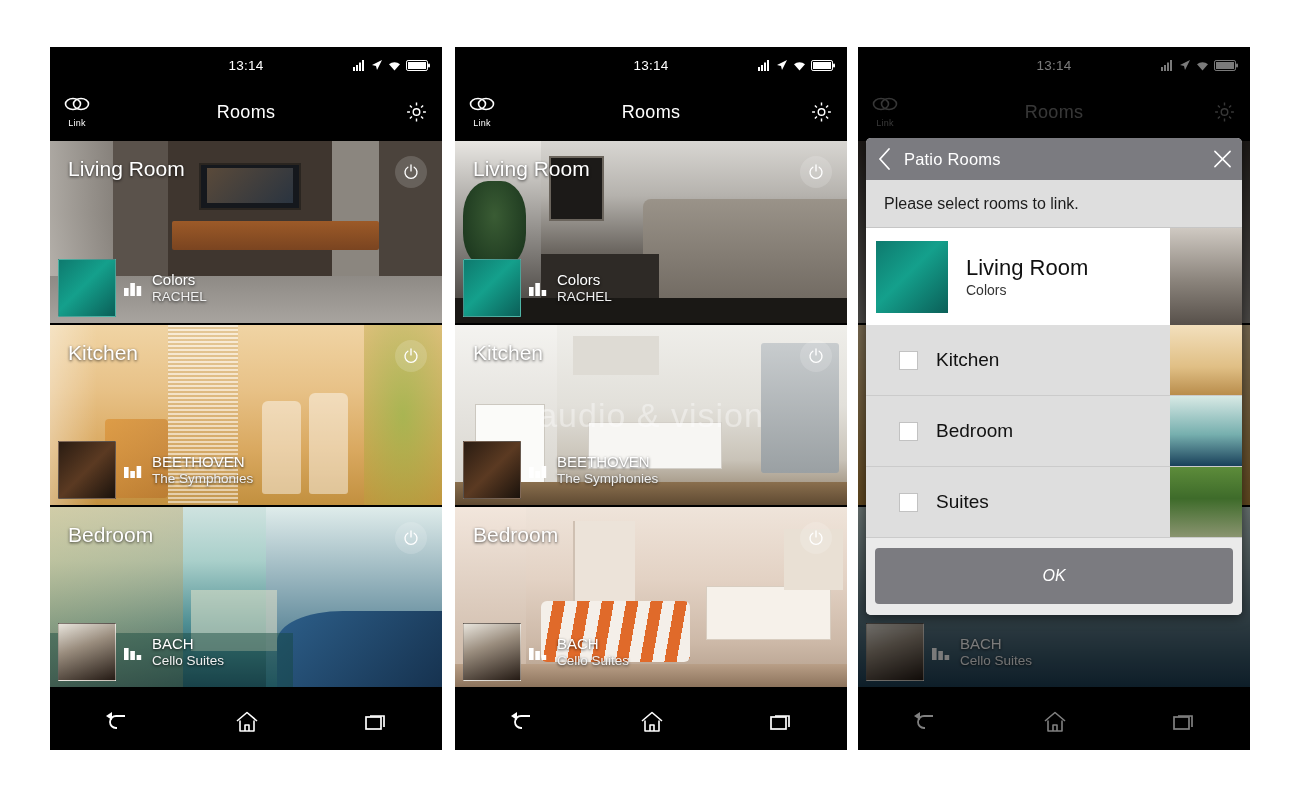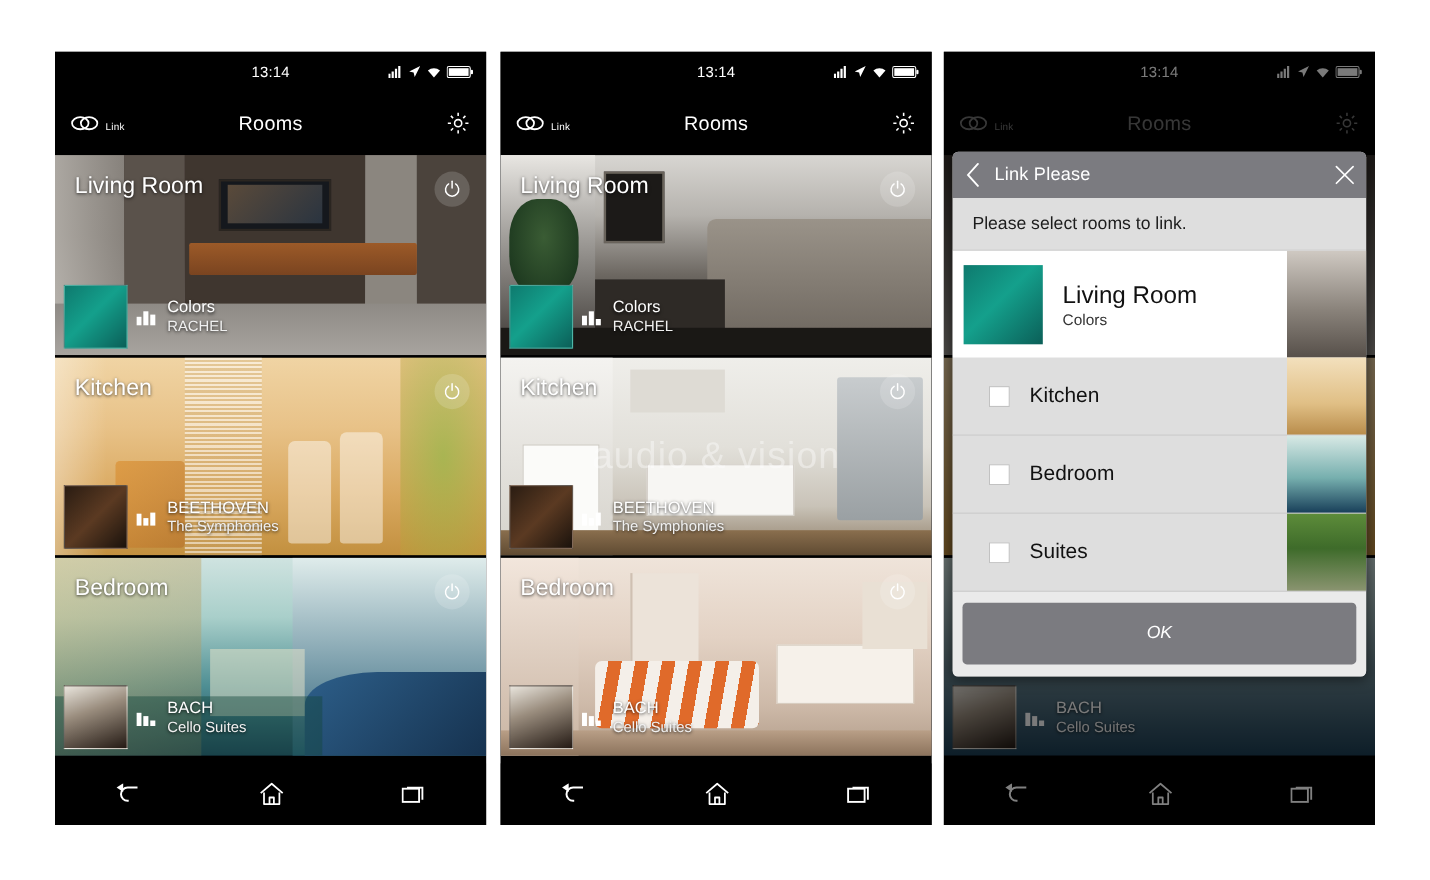--- a/index.html
+++ b/index.html
@@ -66,22 +66,22 @@
     color: #fff;
     font-size: 18px;
     font-weight: 400;
     letter-spacing: .3px;
   }
   .link-btn {
     position: absolute;
     left: 14px; top: 50%;
     transform: translateY(-50%);
     display: flex;
-    flex-direction: row;
-    align-items: flex-end;
+    flex-direction: column;
+    align-items: center;
     gap: 6px;
     cursor: pointer;
   }
   .link-btn .link-label {
     color: #fff;
     font-size: 9px;
     letter-spacing: .2px;
   }
   .gear-btn {
     position: absolute;
@@ -705,21 +705,21 @@
 
     <div class="dim"></div>
 
     <div class="dialog">
       <div class="dlg-header">
         <span class="dlg-back">
           <svg width="14" height="22" viewBox="0 0 14 22">
             <path d="M11 1 L2 11 L11 21" fill="none" stroke="#fff" stroke-width="1.7" stroke-linecap="round"></path>
           </svg>
         </span>
-        <span class="dlg-title">Link Please</span>
+        <span class="dlg-title">Patio Rooms</span>
         <span class="dlg-close">
           <svg width="19" height="19" viewBox="0 0 20 20">
             <path d="M2 2 L18 18 M18 2 L2 18" fill="none" stroke="#fff" stroke-width="1.6" stroke-linecap="round"></path>
           </svg>
         </span>
       </div>
 
       <div class="dlg-prompt">Please select rooms to link.</div>
 
       <div class="dlg-list">

